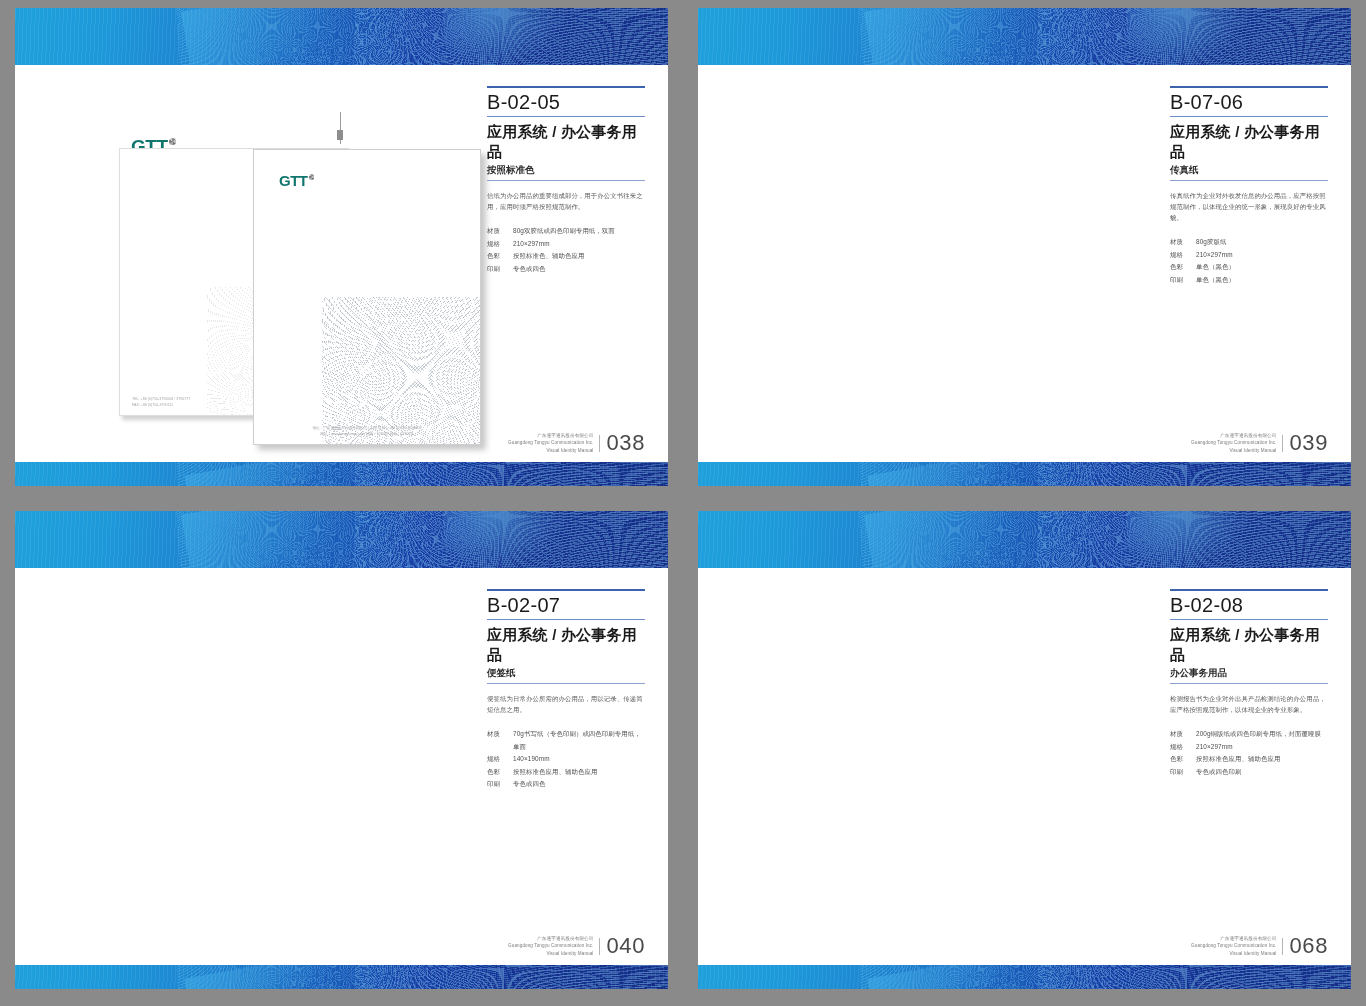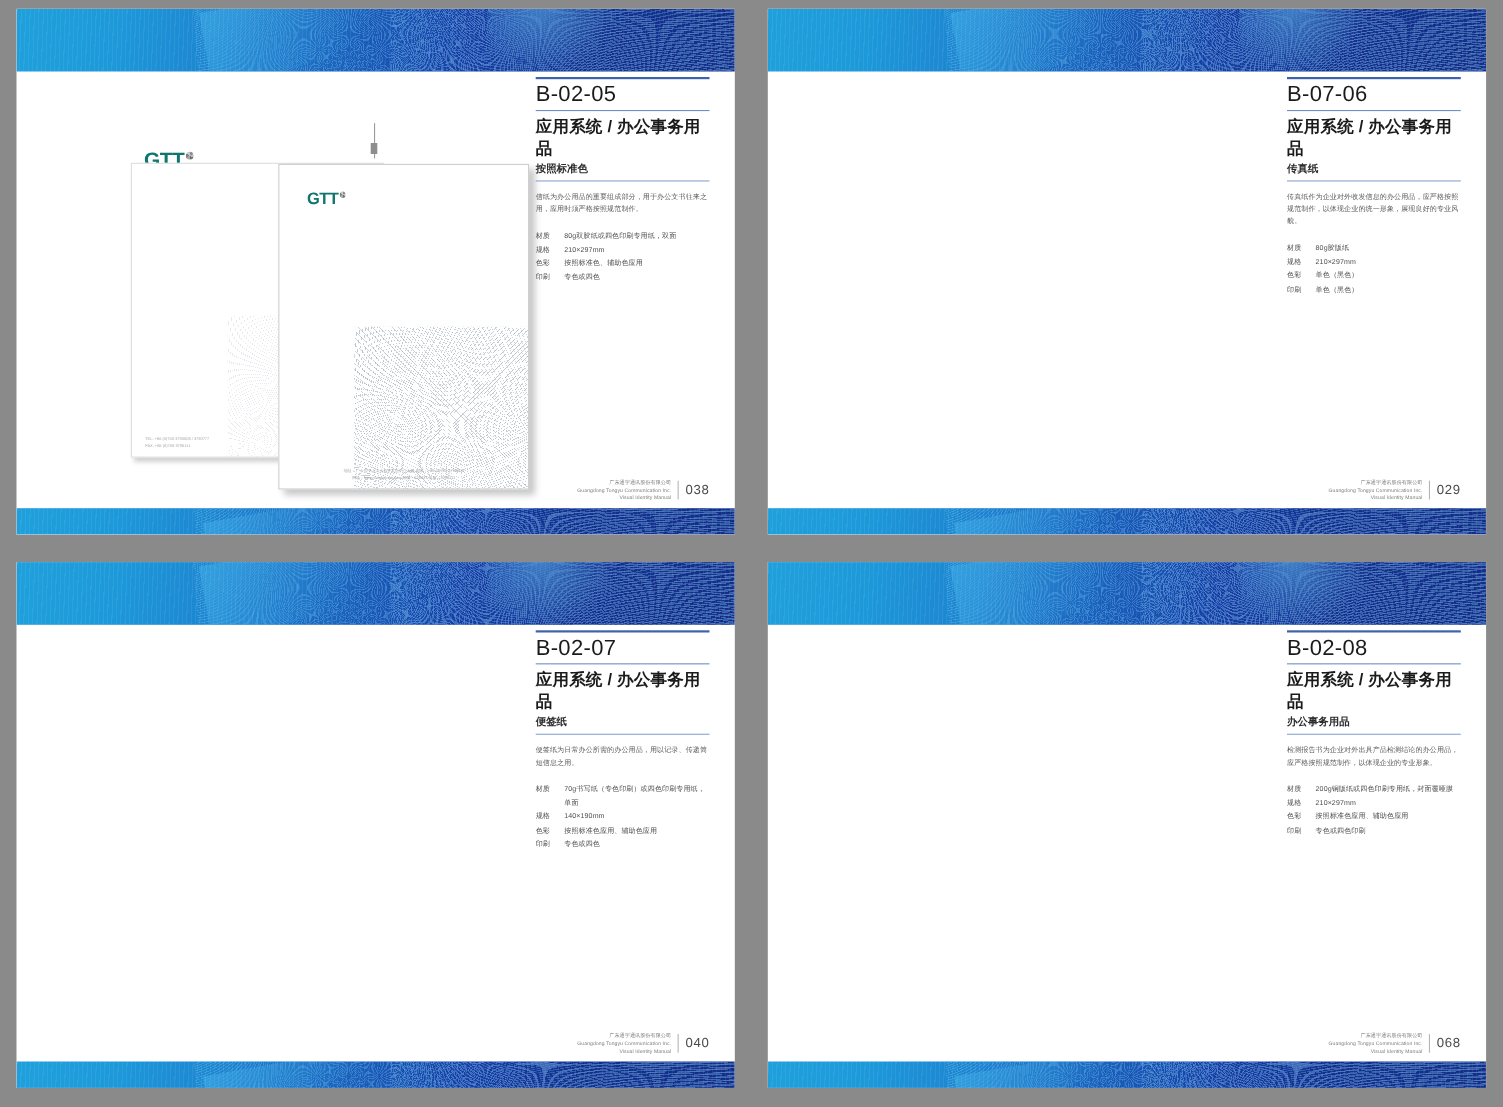--- a/index.html
+++ b/index.html
@@ -72,21 +72,21 @@
   .banner-mesh {
     position: absolute; inset: 0;
     background-image:
       repeating-linear-gradient(92deg, rgba(255,255,255,.13) 0 1px, rgba(255,255,255,0) 1px 4px);
     mix-blend-mode: screen;
   }
 
   
   .caption {
     position: absolute;
-    right: 23px; top: 62px;
+    right: 23px; top: 78px;
     width: 158px;
     color: #2a2a2a;
   }
   .cap-rule-top { height: 2px; background: #3e63ad; }
   .cap-code {
     font-size: 20px; font-weight: 400; letter-spacing: .3px;
     color: #1a1a1a; padding: 4px 0 3px 0; line-height: 1.05;
   }
   .cap-rule-mid { height: 1px; background: #6f8ec8; }
   .cap-sub1 {
@@ -114,21 +114,21 @@
   .pfoot {
     position: absolute; right: 23px; bottom: 30px;
     display: flex; align-items: center; gap: 6px;
   }
   .pfoot-txt {
     text-align: right; font-size: 4.6px; color: #7d7d7d;
     line-height: 1.55; letter-spacing: .1px;
   }
   .pfoot-bar { width: 1px; height: 17px; background: #b5b5b5; }
   .pfoot-num {
-    font-size: 12px; color: #4a4a4a; letter-spacing: .6px;
+    font-size: 22px; color: #4a4a4a; letter-spacing: .6px;
   }
 
   
   .gtt { display: inline-flex; align-items: flex-start; line-height: 1; }
   .gtt .wm {
     font-weight: bold; letter-spacing: -.5px;
   }
   .gtt .mark {
     display: inline-block; border-radius: 50%;
     margin-left: 1px;
@@ -328,21 +328,21 @@
         </div>
       </div>
 
       <div class="pfoot">
         <div class="pfoot-txt">
           <div>广东通宇通讯股份有限公司</div>
           <div>Guangdong Tongyu Communication Inc.</div>
           <div>Visual Identity Manual</div>
         </div>
         <div class="pfoot-bar"></div>
-        <div class="pfoot-num">029</div>
+        <div class="pfoot-num">039</div>
       </div>
 
       <div style="position:absolute;left:0;right:0;bottom:0">
         <div class="banner bottom">
           <div class="banner-lines">
             <div class="banner-sweep"></div>
             <div class="banner-wave"></div>
             <div class="banner-sweep2"></div>
             <div class="banner-mesh"></div>
           </div>

